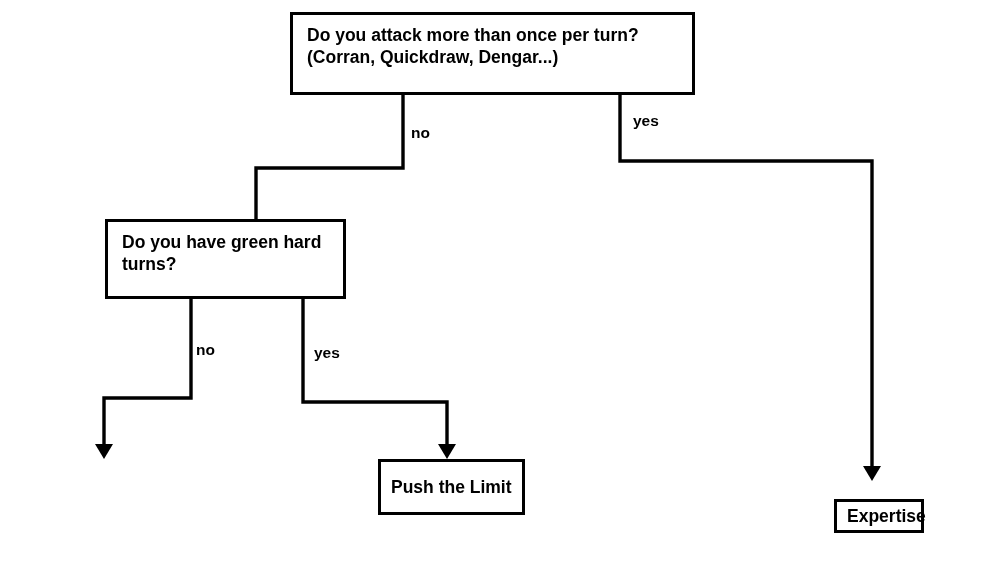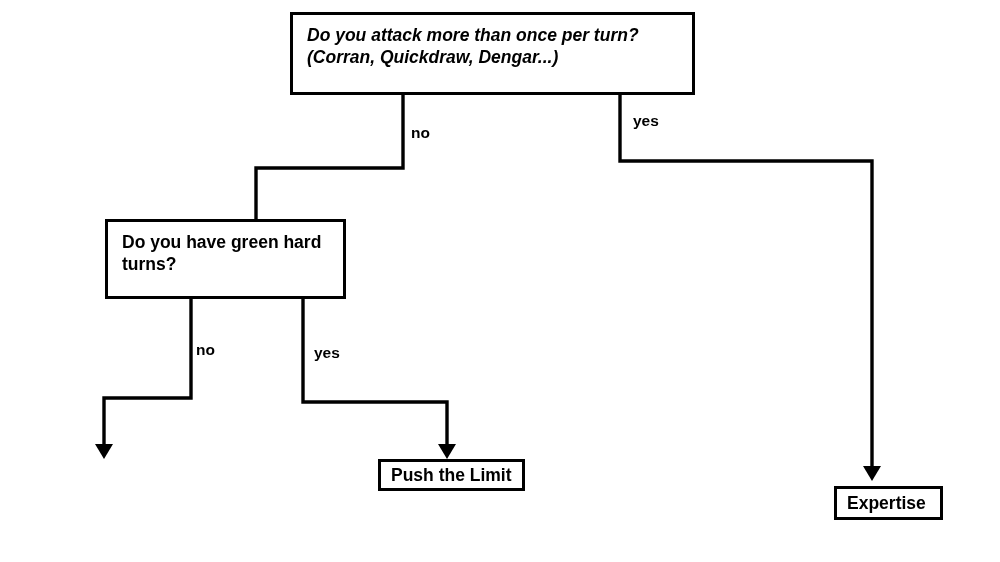--- a/index.html
+++ b/index.html
@@ -69,35 +69,35 @@
         <polyline points="191,299 191,398 104,398 104,451" stroke="#000000"></polyline>
         <polyline points="303,299 303,402 447,402 447,451" stroke="#000000"></polyline>
       </g>
     <g id="edge-arrows" fill="#000000" stroke="none">
         <polygon points="863,466 881,466 872,481" fill="#000000"></polygon>
         <polygon points="95,444 113,444 104,459" fill="#000000"></polygon>
         <polygon points="438,444 456,444 447,459" fill="#000000"></polygon>
       </g>
   </svg>
 
-  <div class="node decision" id="node-q_attack" style="left: 290px; top: 12px; width: 405px; height: 83px; border-color: rgb(0, 0, 0); color: rgb(0, 0, 0); font-style: italic;">
+  <div class="node decision" id="node-q_attack" style="left: 290px; top: 12px; width: 405px; height: 83px; border-color: rgb(0, 0, 0); color: rgb(0, 0, 0);">
     <span class="node-text">Do you attack more than once per turn?
 (Corran, Quickdraw, Dengar...)</span>
   </div>
 
   <div class="node decision" id="node-q_green" style="left: 105px; top: 219px; width: 241px; height: 80px; border-color: rgb(0, 0, 0); color: rgb(0, 0, 0);">
     <span class="node-text">Do you have green hard turns?</span>
   </div>
 
 
-  <div class="node terminal" id="node-push_the_limit" style="left: 378px; top: 459px; width: 147px; height: 32px; border-color: rgb(0, 0, 0); color: rgb(0, 0, 0);">
+  <div class="node terminal" id="node-push_the_limit" style="left: 378px; top: 459px; width: 147px; height: 56px; border-color: rgb(0, 0, 0); color: rgb(0, 0, 0);">
     <span class="node-text">Push the Limit</span>
   </div>
 
-  <div class="node terminal" id="node-expertise" style="left: 834px; top: 486px; width: 109px; height: 34px; border-color: rgb(0, 0, 0); color: rgb(0, 0, 0);">
+  <div class="node terminal" id="node-expertise" style="left: 834px; top: 499px; width: 90px; height: 34px; border-color: rgb(0, 0, 0); color: rgb(0, 0, 0);">
     <span class="node-text">Expertise</span>
   </div>
 
   <span class="edge-label" id="label-edge-attack-no" style="left: 411px; top: 124px; color: rgb(0, 0, 0);">no</span>
   <span class="edge-label" id="label-edge-attack-yes" style="left: 633px; top: 112px; color: rgb(0, 0, 0);">yes</span>
   <span class="edge-label" id="label-edge-green-no" style="left: 196px; top: 341px; color: rgb(0, 0, 0);">no</span>
   <span class="edge-label" id="label-edge-green-yes" style="left: 314px; top: 344px; color: rgb(0, 0, 0);">yes</span>
 
 </div>
 

